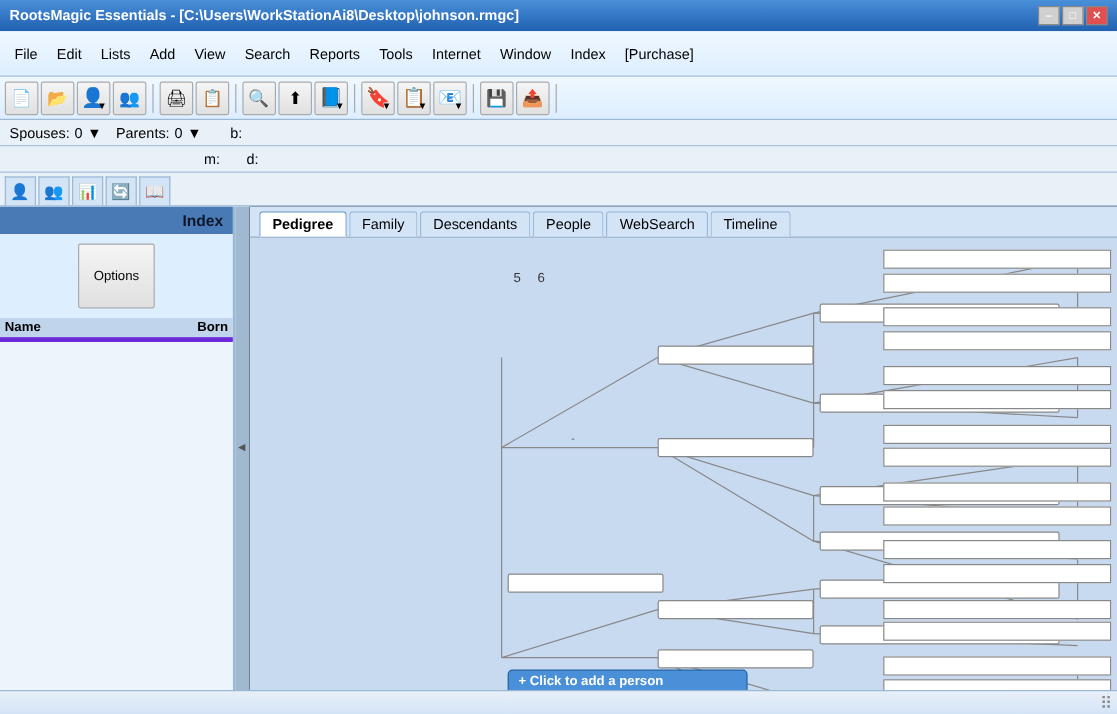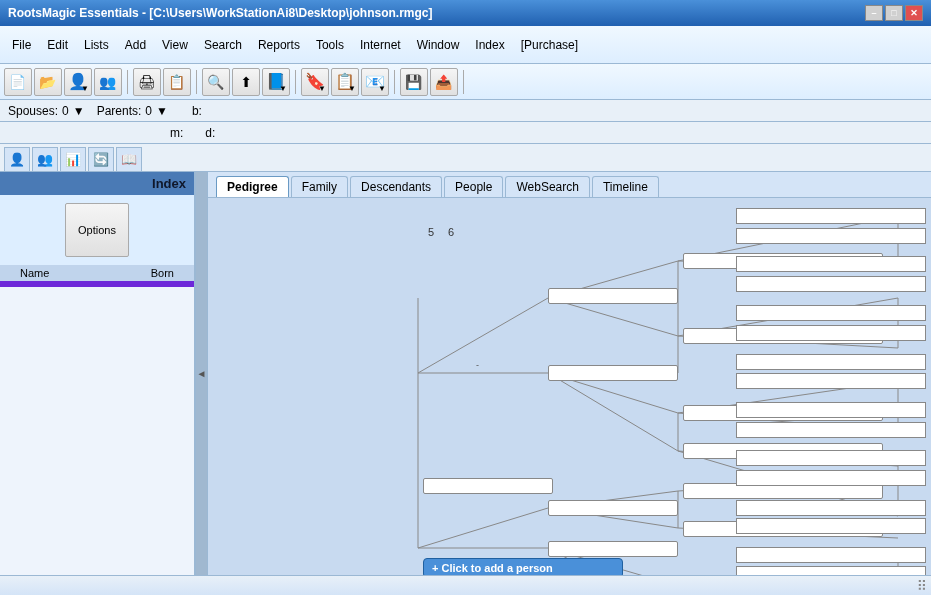--- a/index.html
+++ b/index.html
@@ -360,21 +360,21 @@
     <div class="nav-icon-tab">📖</div>
   </div>
 
   <div id="main-content" style="display:flex; flex:1; overflow:hidden;">
 
     <div id="sidebar" style="width:196px; min-width:196px; background:#ddeeff; border-right:2px solid #9bb8d4; display:flex; flex-direction:column;">
       <div id="sidebar-title" style="background:#4a7ab5; color:#0f172a; font-weight:bold; font-size:13px; padding:4px 8px; text-align:right;">Index</div>
       <div style="display:flex; justify-content:center; padding:4px;">
         <button id="options-btn" style="padding:20px 12px; background:linear-gradient(to bottom,#f5f5f5,#e0e0e0); border:1px solid #aaa; cursor:pointer; font-size:11px; border-radius:2px;">Options</button>
       </div>
-      <div id="sidebar-header" style="display:flex; background:#c0d4ec; border-bottom:6px solid #6d28d9; padding:2px 20px; font-size:11px; font-weight:normal;">
+      <div id="sidebar-header" style="display:flex; background:#c0d4ec; border-bottom:4px solid #6d28d9; padding:2px 4px; font-size:11px; font-weight:bold;">
         <span style="flex:1;">Name</span>
         <span>Born</span>
       </div>
       <div id="sidebar-list" style="flex:1; overflow-y:auto; background:#eef4fc;"></div>
     </div>
 
     <div id="collapse-handle" style="width:12px; background:#a0b8d0; cursor:pointer; display:flex; align-items:center; justify-content:center; font-size:10px; color:#555; border-right:1px solid #9bb8d4;">◄</div>
 
     <div id="pedigree-area" style="flex:1; background:#000000; display:flex; flex-direction:column; overflow:hidden;">
 

